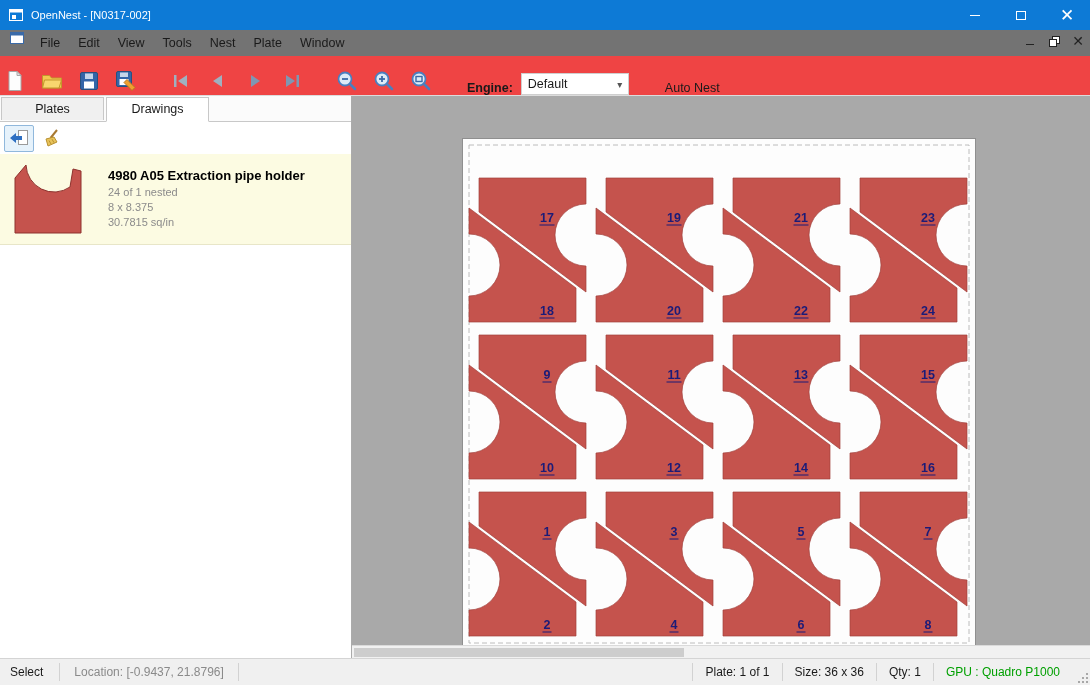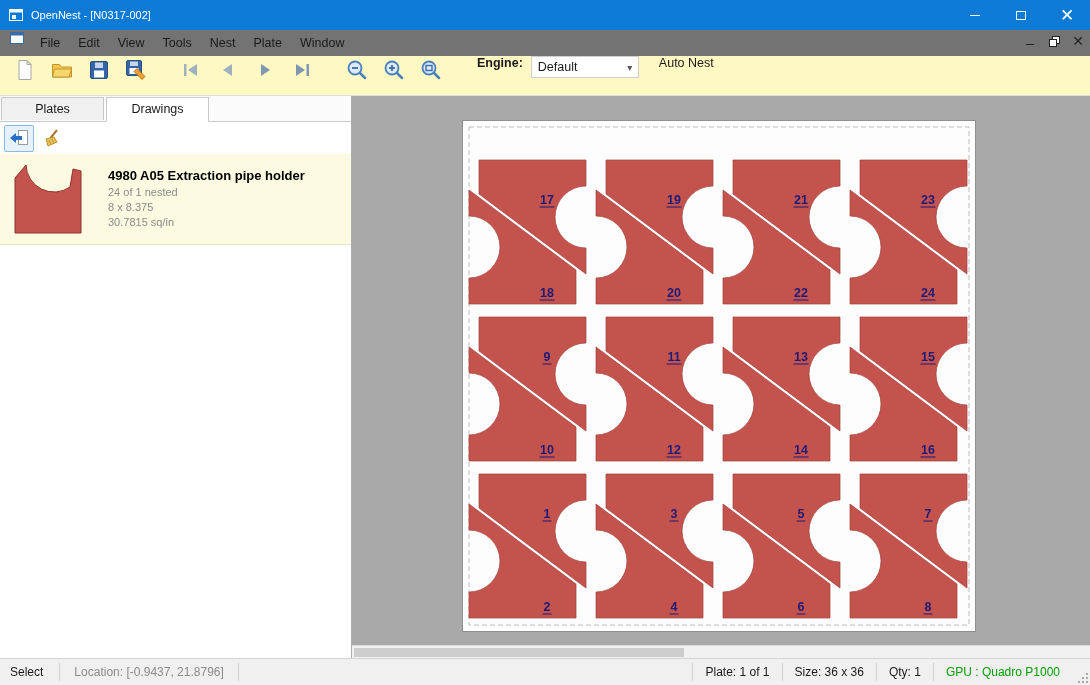--- a/index.html
+++ b/index.html
@@ -18,48 +18,48 @@
   .win-max{width:10px;height:9px;border:1px solid #fff;display:inline-block}
   .win-close{font-size:17px;line-height:1}
   
   .menubar{height:26px;display:flex;align-items:flex-start;background:#737373;font-size:12.5px}
   .mb-appicon{margin:0 6px 0 9px;display:flex}
   .menu-item{padding:0 9px;height:26px;display:flex;align-items:center;cursor:default}
   .flex-sp{flex:1}
   .mdi-btn{width:24px;height:22px;display:flex;align-items:center;justify-content:center;color:#222;font-size:14px}
   .mdi-min{width:8px;border-bottom:1px solid #222;height:1px;display:inline-block;margin-top:6px}
   
-  .toolbar{height:40px;display:flex;align-items:flex-start;background:#fef9c3;border-bottom:1px solid #dcdcdc;padding-left:10px}
+  .toolbar{height:40px;display:flex;align-items:flex-end;background:#ef4444;border-bottom:1px solid #dcdcdc;}
   .tb-btn{width:30px;height:28px;margin-right:7px;display:flex;align-items:center;justify-content:center;border-radius:2px}
   .gap-lg{margin-left:18px}
   .engine-label{font-weight:bold;font-size:12.5px;margin-left:24px}
   .engine-combo{width:108px;height:22px;border:1px solid #cfcfcf;background:#fff;display:flex;align-items:center;margin-left:8px;font-size:12.5px}
   .engine-combo .val{flex:1;padding-left:6px}
   .engine-combo .caret{width:16px;color:#555;font-size:10px;text-align:center}
-  .auto-nest{margin-left:20px;font-size:12.5px}
+  .auto-nest{margin-left:36px;font-size:12.5px}
   
   .main{display:flex;height:562px}
   .left-panel{width:352px;border-right:1px solid #ababab;background:#fff;display:flex;flex-direction:column}
   .tabstrip{height:26px;display:flex;align-items:center;border-bottom:1px solid #c8c8c8;padding-left:1px;background:#fbfbfb}
   .tab{width:103px;height:23px;border:1px solid #c8c8c8;border-bottom:none;background:#f0f0f0;
        display:flex;align-items:center;justify-content:center;font-size:12.5px;margin-right:2px}
   .tab.active{background:#fff;height:25px;margin-bottom:-1px;border-bottom:1px solid #fff}
   .panel-toolbar{height:32px;display:flex;align-items:center;padding:2px 4px;gap:3px}
   .pt-btn{width:30px;height:27px;display:flex;align-items:center;justify-content:center;border:1px solid transparent;border-radius:2px}
   .pt-btn.boxed{border:1px solid #90b8dc;background:#e6f2fb}
   .drawing-item{background:var(--selection-bg);display:flex;padding:8px 8px;border-bottom:1px solid #e8e6c8;cursor:default}
   .thumb{width:80px;display:flex;align-items:center;justify-content:center}
   .thumb path{fill:var(--part);stroke:#8d322e;stroke-width:1}
   .info{margin-left:20px;padding-top:6px}
   .dtitle{font-size:13px;font-weight:bold;color:#000}
   .dsub{font-size:11px;color:#8b8b8b;margin-top:3px}
   .panel-rest{flex:1;background:#fff}
   
   .canvas{flex:1;position:relative;background:var(--canvas-bg);overflow:hidden}
-  .plate{position:absolute;left:110px;top:24px}
+  .plate{position:absolute;left:110px;top:42px}
   .part-num{font:bold 12.5px "Liberation Sans",sans-serif;fill:var(--part-number)}
   .part-num-line{stroke:var(--part-number);stroke-width:1}
   .h-scrollbar{position:absolute;left:0;right:0;bottom:0;height:13px;background:#f1f1f1;border-top:1px solid #dadada}
   .h-thumb{position:absolute;left:2px;top:2px;height:9px;width:330px;background:#cdcdcd}
   
   .statusbar{height:27px;background:#f0f0f0;border-top:1px solid #d4d4d4;display:flex;align-items:center;font-size:12px;position:relative}
   .sb-cell{padding:0 12px;white-space:nowrap}
   .sb-mode{padding:0 16px 0 10px}
   .sb-loc{color:#8a8a8a;padding:0 14px}
   .sep{width:1px;height:18px;background:#d2d2d2}

